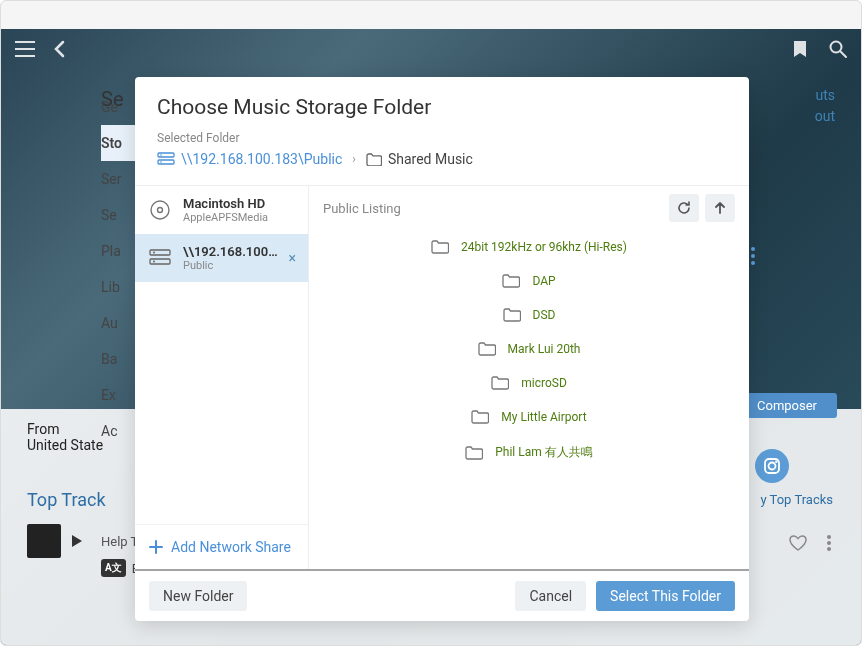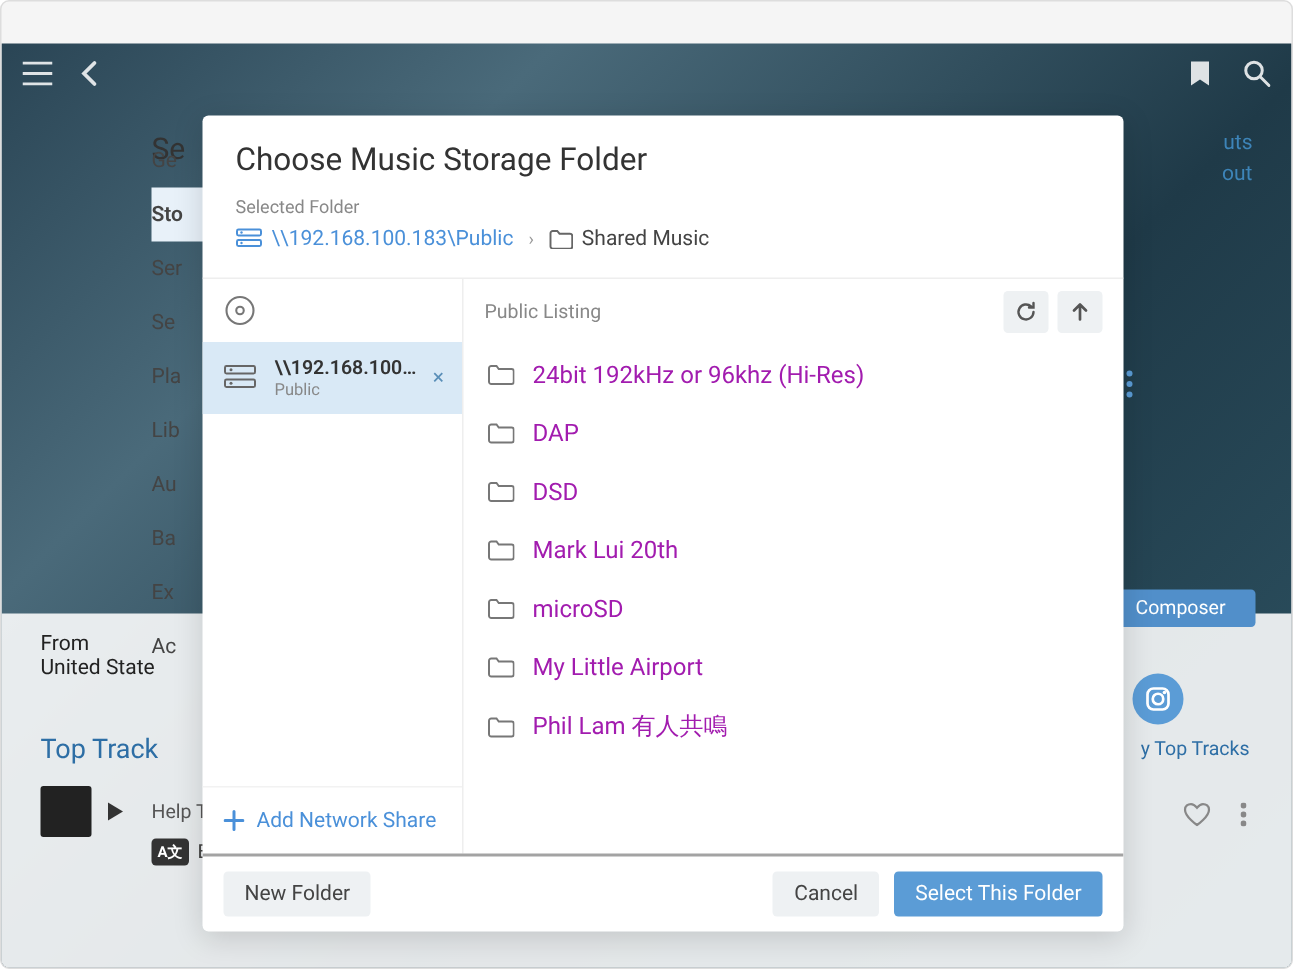--- a/index.html
+++ b/index.html
@@ -56,21 +56,21 @@
   .source-close { color:#5a8fb8; font-size:14px; cursor:pointer; }
   .source-spacer { flex:1; }
   .add-share { padding: 14px 14px; color: #4a90d9; font-size: 14px; display:flex; align-items:center; gap:8px; cursor:pointer; border-top:1px solid #f2f2f2;}
   
   .folder-panel { flex: 1; display:flex; flex-direction:column; min-width:0;}
   .folder-header { display:flex; align-items:center; padding: 8px 14px; }
   .folder-header .lbl { font-size: 13px; color:#888; }
   .folder-header .sp { flex:1; }
   .sq-btn { width:30px; height:28px; background:#eef1f3; border-radius:3px; display:flex; align-items:center; justify-content:center; margin-left:6px; cursor:pointer; color:#555; }
   .folder-list { flex:1; overflow:auto; }
-  .folder-row { display:flex; align-items:center; gap:12px; padding: 10px 16px; cursor:pointer; font-size:16px; color:#a21caf; }
+  .folder-row { display:flex; align-items:center; gap:12px; padding: 10px 16px; cursor:pointer; font-size:12px; color:#4d7c0f;justify-content:center; }
   .folder-icon { color:#777; width:18px; display:flex; }
   
   .modal-footer { border-top:2px solid #a3a3a3; padding: 10px 14px; display:flex; align-items:center; gap:10px; }
   .modal-footer .sp { flex:1; }
   .btn { padding: 7px 14px; border-radius:3px; font-size:14px; cursor:pointer; border:none; }
   .btn-light { background:#eef1f3; color:#444; }
   .btn-primary { background:#5b9cd6; color:#fff; }
   
   
   .bg-links { position:absolute; right:26px; top:56px; text-align:right; color:#3d84b8; font-size:14px; line-height:1.5; }
@@ -218,20 +218,24 @@
 
       <div class="modal-body">
         <div class="source-list">
           <div class="source-item">
             <div class="source-icon">
               <svg width="22" height="22" viewBox="0 0 22 22">
                   <circle cx="11" cy="11" r="9" fill="none" stroke="#777" stroke-width="1.4"></circle>
                   <circle cx="11" cy="11" r="2.5" fill="none" stroke="#777" stroke-width="1.4"></circle>
                 </svg>
             </div>
+            <div class="source-text">
+              <div class="source-name">Macintosh HD</div>
+              <div class="source-sub">AppleAPFSMedia</div>
+            </div>
           </div>
           <div class="source-item selected">
             <div class="source-icon">
               <svg width="22" height="18" viewBox="0 0 22 18">
                   <rect x="1" y="1" width="20" height="5" rx="1" fill="none" stroke="#666" stroke-width="1.3"></rect>
                   <rect x="1" y="10" width="20" height="5" rx="1" fill="none" stroke="#666" stroke-width="1.3"></rect>
                   <circle cx="5" cy="3.5" r="1" fill="#666"></circle>
                   <circle cx="5" cy="12.5" r="1" fill="#666"></circle>
                 </svg>
             </div>

